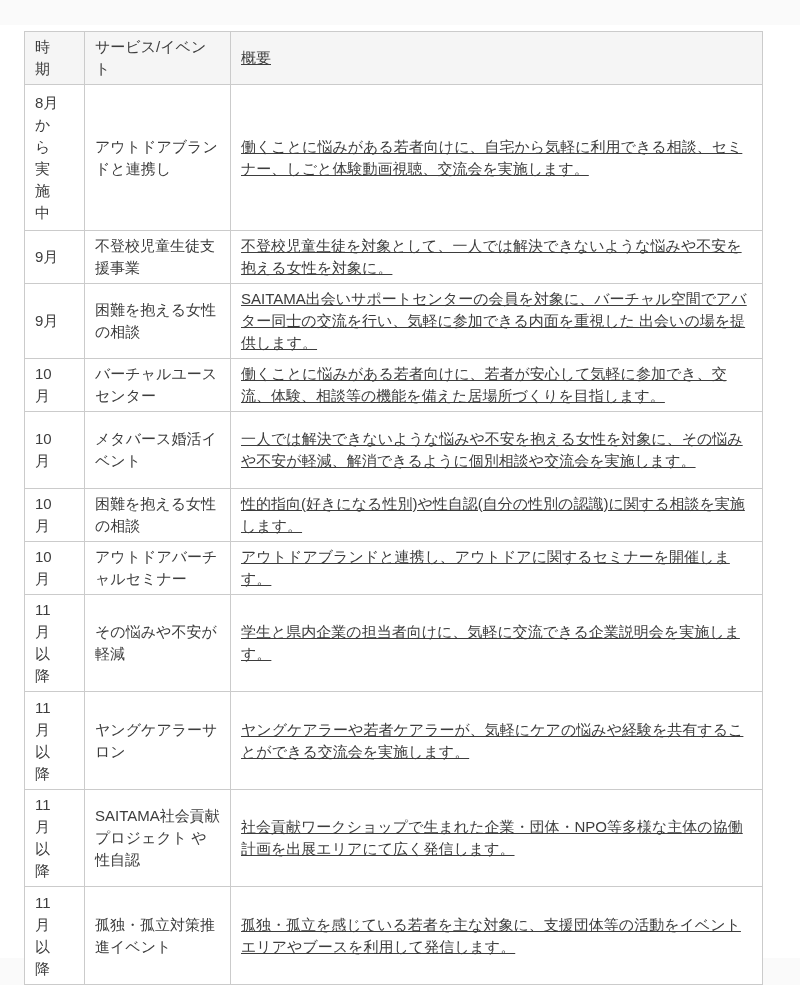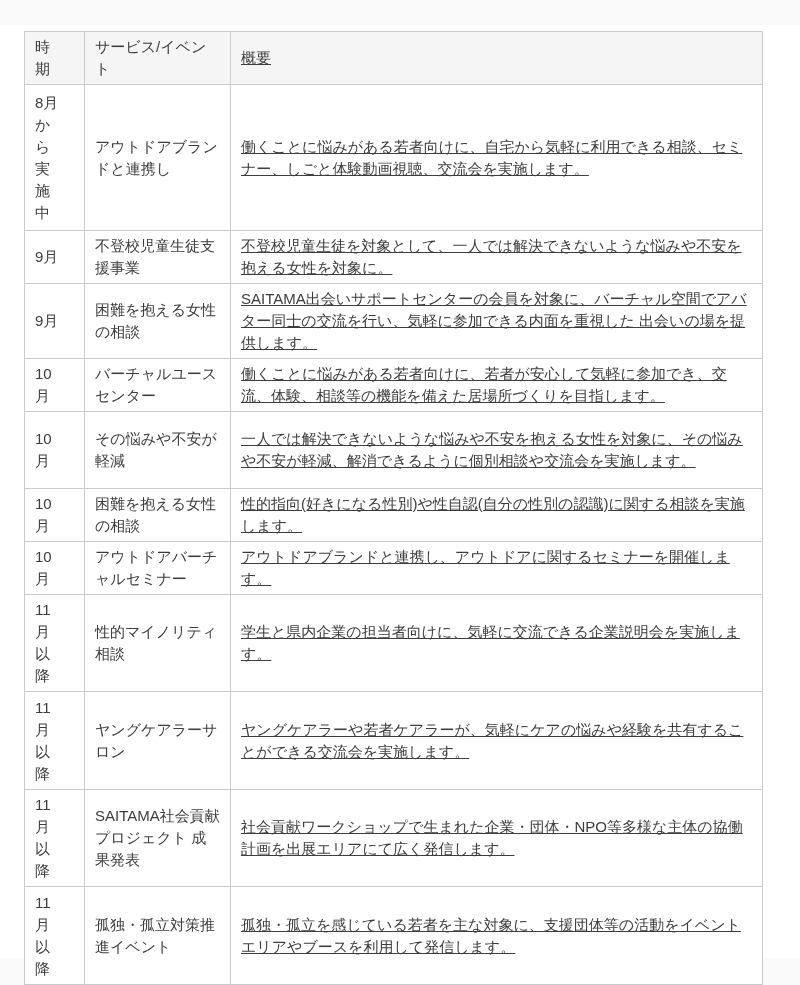--- a/index.html
+++ b/index.html
@@ -95,57 +95,57 @@
   </tr>
       <tr>
     <td class="col-period cell-period">10
 月</td>
     <td class="col-service">バーチャルユースセンター</td>
     <td class="col-summary">働くことに悩みがある若者向けに、若者が安心して気軽に参加でき、交流、体験、相談等の機能を備えた居場所づくりを目指します。</td>
   </tr>
       <tr>
     <td class="col-period cell-period">10
 月</td>
-    <td class="col-service">その悩みや不安が軽減</td>
+    <td class="col-service">メタバース婚活イベント</td>
     <td class="col-summary">一人では解決できないような悩みや不安を抱える女性を対象に、その悩みや不安が軽減、解消できるように個別相談や交流会を実施します。</td>
   </tr>
       <tr>
     <td class="col-period cell-period">10
 月</td>
     <td class="col-service">困難を抱える女性の相談</td>
     <td class="col-summary">性的指向(好きになる性別)や性自認(自分の性別の認識)に関する相談を実施します。</td>
   </tr>
       <tr>
     <td class="col-period cell-period">10
 月</td>
     <td class="col-service">アウトドアバーチャルセミナー</td>
     <td class="col-summary">アウトドアブランドと連携し、アウトドアに関するセミナーを開催します。</td>
   </tr>
       <tr>
     <td class="col-period cell-period">11
 月
 以
 降</td>
-    <td class="col-service">性的マイノリティ相談</td>
+    <td class="col-service">その悩みや不安が軽減</td>
     <td class="col-summary">学生と県内企業の担当者向けに、気軽に交流できる企業説明会を実施します。</td>
   </tr>
       <tr>
     <td class="col-period cell-period">11
 月
 以
 降</td>
     <td class="col-service">ヤングケアラーサロン</td>
     <td class="col-summary">ヤングケアラーや若者ケアラーが、気軽にケアの悩みや経験を共有することができる交流会を実施します。</td>
   </tr>
       <tr>
     <td class="col-period cell-period">11
 月
 以
 降</td>
-    <td class="col-service">SAITAMA社会貢献プロジェクト 成果発表</td>
+    <td class="col-service">SAITAMA社会貢献プロジェクト や性自認</td>
     <td class="col-summary">社会貢献ワークショップで生まれた企業・団体・NPO等多様な主体の協働計画を出展エリアにて広く発信します。</td>
   </tr>
       <tr>
     <td class="col-period cell-period">11
 月
 以
 降</td>
     <td class="col-service">孤独・孤立対策推進イベント</td>
     <td class="col-summary">孤独・孤立を感じている若者を主な対象に、支援団体等の活動をイベントエリアやブースを利用して発信します。</td>
   </tr>

